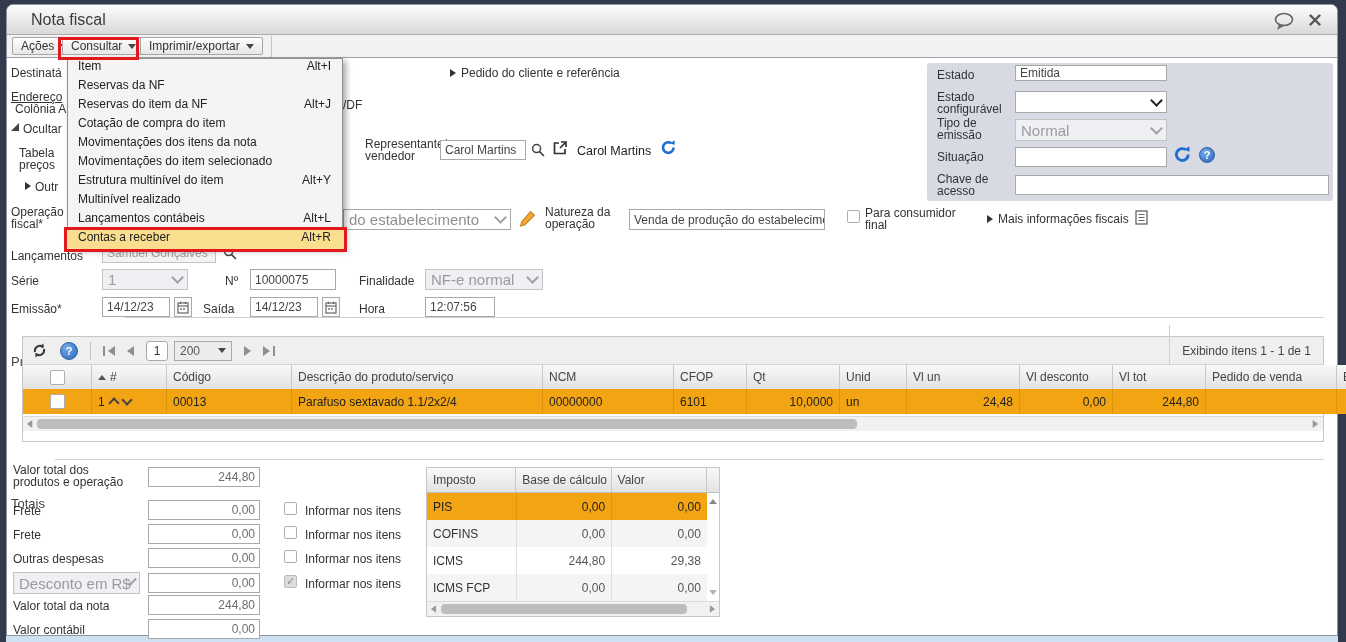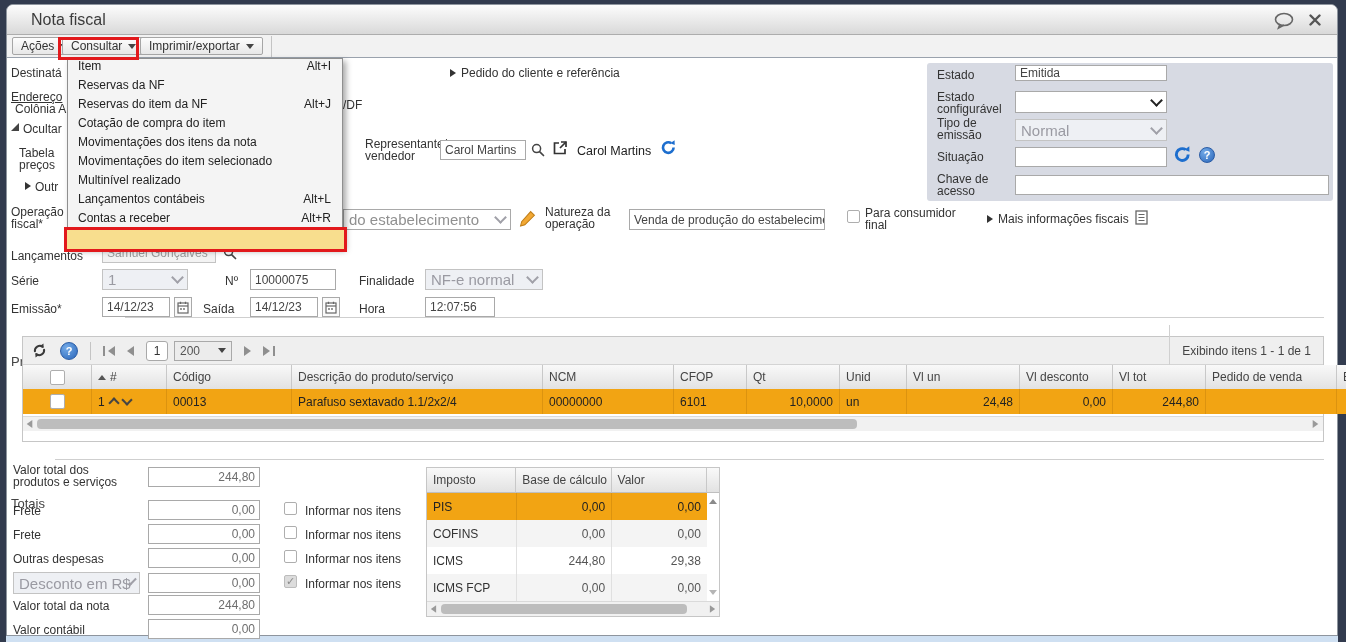--- a/index.html
+++ b/index.html
@@ -326,21 +326,21 @@
         <span class="pgtri-l" style="margin-left:3px;border-right-color:#9a9a9a;transform:scale(0.8);"></span>
         <span class="scroll-thumb" style="margin-left:4px;width:820px;"></span>
         <span class="pgtri-r" style="margin-left:auto;margin-right:4px;border-left-color:#9a9a9a;transform:scale(0.8);"></span>
       </div>
     </div>
 
     <div class="abs hrule" style="left:48px;top:454px;width:1269px;"></div>
     <div class="abs legend" style="left:4px;top:447px;">Totais</div>
 
     <div class="abs lbl" style="left:6px;top:459px;">Valor total dos</div>
-    <div class="abs lbl" style="left:6px;top:471px;">produtos e serviços</div>
+    <div class="abs lbl" style="left:6px;top:471px;">produtos e operação</div>
     <div class="abs inp right" style="left:141px;top:462px;width:112px;height:20px;">244,80</div>
 
     <div class="abs lbl" style="left:6px;top:500px;">Frete</div>
     <div class="abs inp right" style="left:141px;top:495px;width:112px;height:20px;">0,00</div>
     <div class="abs cb" style="left:277px;top:497px;"></div>
     <div class="abs lbl" style="left:298px;top:500px;">Informar nos itens</div>
 
     <div class="abs lbl" style="left:6px;top:524px;">Frete</div>
     <div class="abs inp right" style="left:141px;top:519px;width:112px;height:20px;">0,00</div>
     <div class="abs cb" style="left:277px;top:521px;"></div>
@@ -426,20 +426,24 @@
         </div>
       <div class="menu-item">
           <span>Movimentações dos itens da nota</span>
           <span></span>
         </div>
       <div class="menu-item">
           <span>Movimentações do item selecionado</span>
           <span></span>
         </div>
       <div class="menu-item">
+          <span>Estrutura multinível do item</span>
+          <span>Alt+Y</span>
+        </div>
+      <div class="menu-item">
           <span>Multinível realizado</span>
           <span></span>
         </div>
       <div class="menu-item">
           <span>Lançamentos contábeis</span>
           <span>Alt+L</span>
         </div>
       <div class="menu-item">
           <span>Contas a receber</span>
           <span>Alt+R</span>

